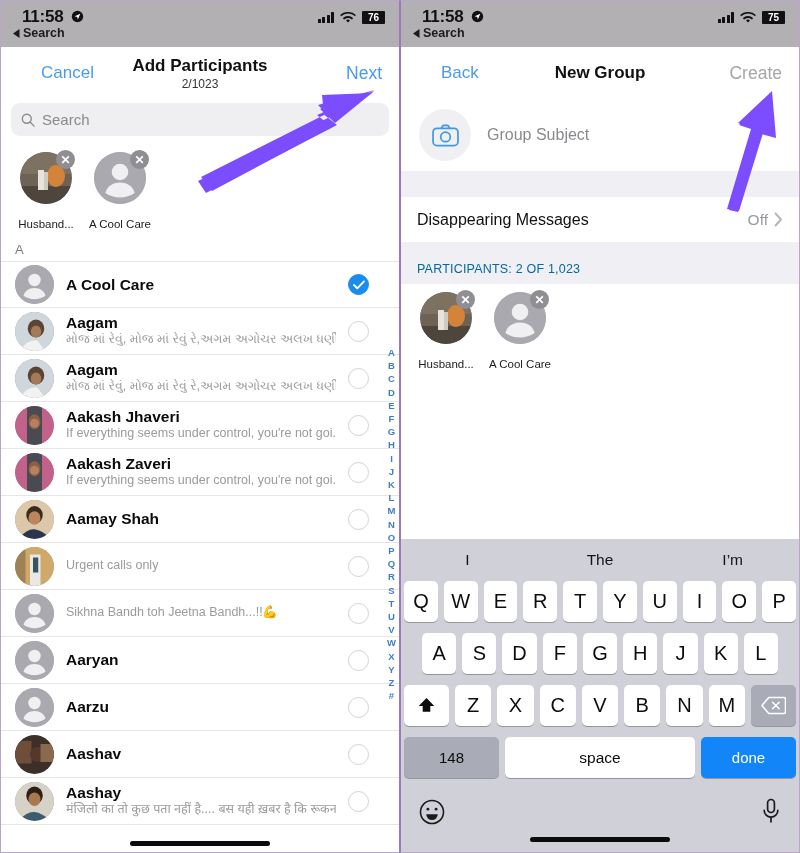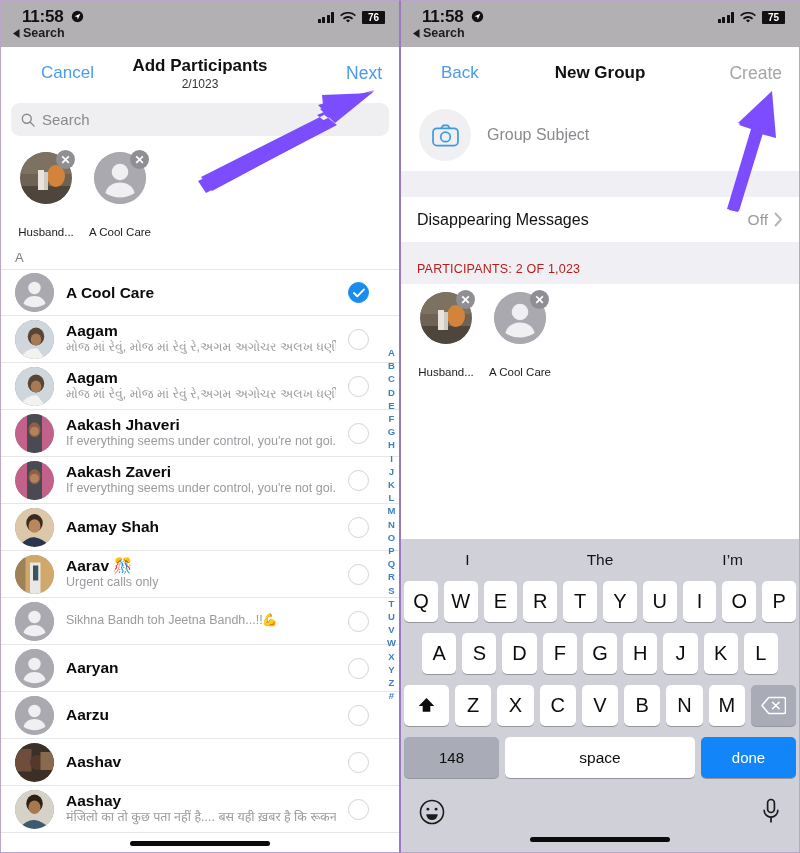--- a/index.html
+++ b/index.html
@@ -89,21 +89,21 @@
     width: 52px; height: 52px; border-radius: 50%; margin: 0 auto;
     position: relative; overflow: hidden; background: #a9a9af;
   }
   .chip-x {
     position: absolute; top: -2px; right: 2px;
     width: 19px; height: 19px; border-radius: 50%;
     background: #8e8e93; color: #fff;
     display: flex; align-items: center; justify-content: center;
     font-size: 12px; line-height: 1; font-weight: bold; z-index: 3;
   }
-  .chip-name { font-size: 11.5px; color: #1c1c1e; margin-top: 22px; white-space: nowrap; }
+  .chip-name { font-size: 11.5px; color: #1c1c1e; margin-top: 14px; white-space: nowrap; }
 
   
   .sec-head {
     font-size: 13px; color: #7c7c81; padding: 6px 14px 4px 14px; background: #fff;
   }
 
   
   .rows { background: #fff; }
   .row {
     display: flex; align-items: center; gap: 12px;
@@ -152,21 +152,21 @@
   .subject-ph { font-size: 16px; color: #8a8a8e; }
   .gap { height: 26px; background: #f0eff3; }
   .disapp {
     height: 45px; background: #fff; display: flex; align-items: center;
     padding: 0 16px; justify-content: space-between;
   }
   .disapp-l { font-size: 16px; color: #111; }
   .disapp-r { display: flex; align-items: center; gap: 6px; font-size: 15.5px; color: #9a9a9f; }
   .part-head {
     height: 42px; background: #f0eff3; display: flex; align-items: flex-end;
-    padding: 0 16px 8px 16px; font-size: 12.5px; color: #b91c1c; letter-spacing: .2px;
+    padding: 0 16px 8px 16px; font-size: 12.5px; color: #0369a1; letter-spacing: .2px;
   }
   .part-area { background: #fff; flex: 1; }
 
   
   .kb { background: #cfd0d8; width: 100%; padding-bottom: 4px; }
   .kb-sugg {
     height: 42px; display: flex; align-items: center;
   }
   .kb-sugg div {
     flex: 1; text-align: center; font-size: 15.5px; color: #141414;
@@ -420,21 +420,20 @@
                 </clipPath>
               </defs>
               <g clip-path="url(#c5)">
                 <rect width="52" height="52" fill="#cfa86a"></rect>
                 <rect x="0" y="0" width="14" height="52" fill="#9e8255"></rect>
                 <rect x="20" y="10" width="14" height="42" fill="#e8e8e4"></rect>
                 <rect x="24" y="14" width="7" height="20" fill="#39535f"></rect>
               </g>
             </svg></div>
         <div class="row-text">
-          <div class="row-name">Aarav 🎊</div>
           <div class="row-sub">Urgent calls only</div>
         </div>
         <div class="sel"></div>
       </div>
 
       <div class="row">
         <div class="av"><svg width="39" height="39" viewBox="0 0 52 52">
               <circle cx="26" cy="26" r="26" fill="#a9a9af"></circle>
               <circle cx="26" cy="20" r="8.3" fill="#f0f0f2"></circle>
               <path d="M26 30.5c-7.6 0-13.6 4.6-14.6 10.6a26 26 0 0 0 29.2 0C39.6 35.1 33.6 30.5 26 30.5z" fill="#f0f0f2"></path>

